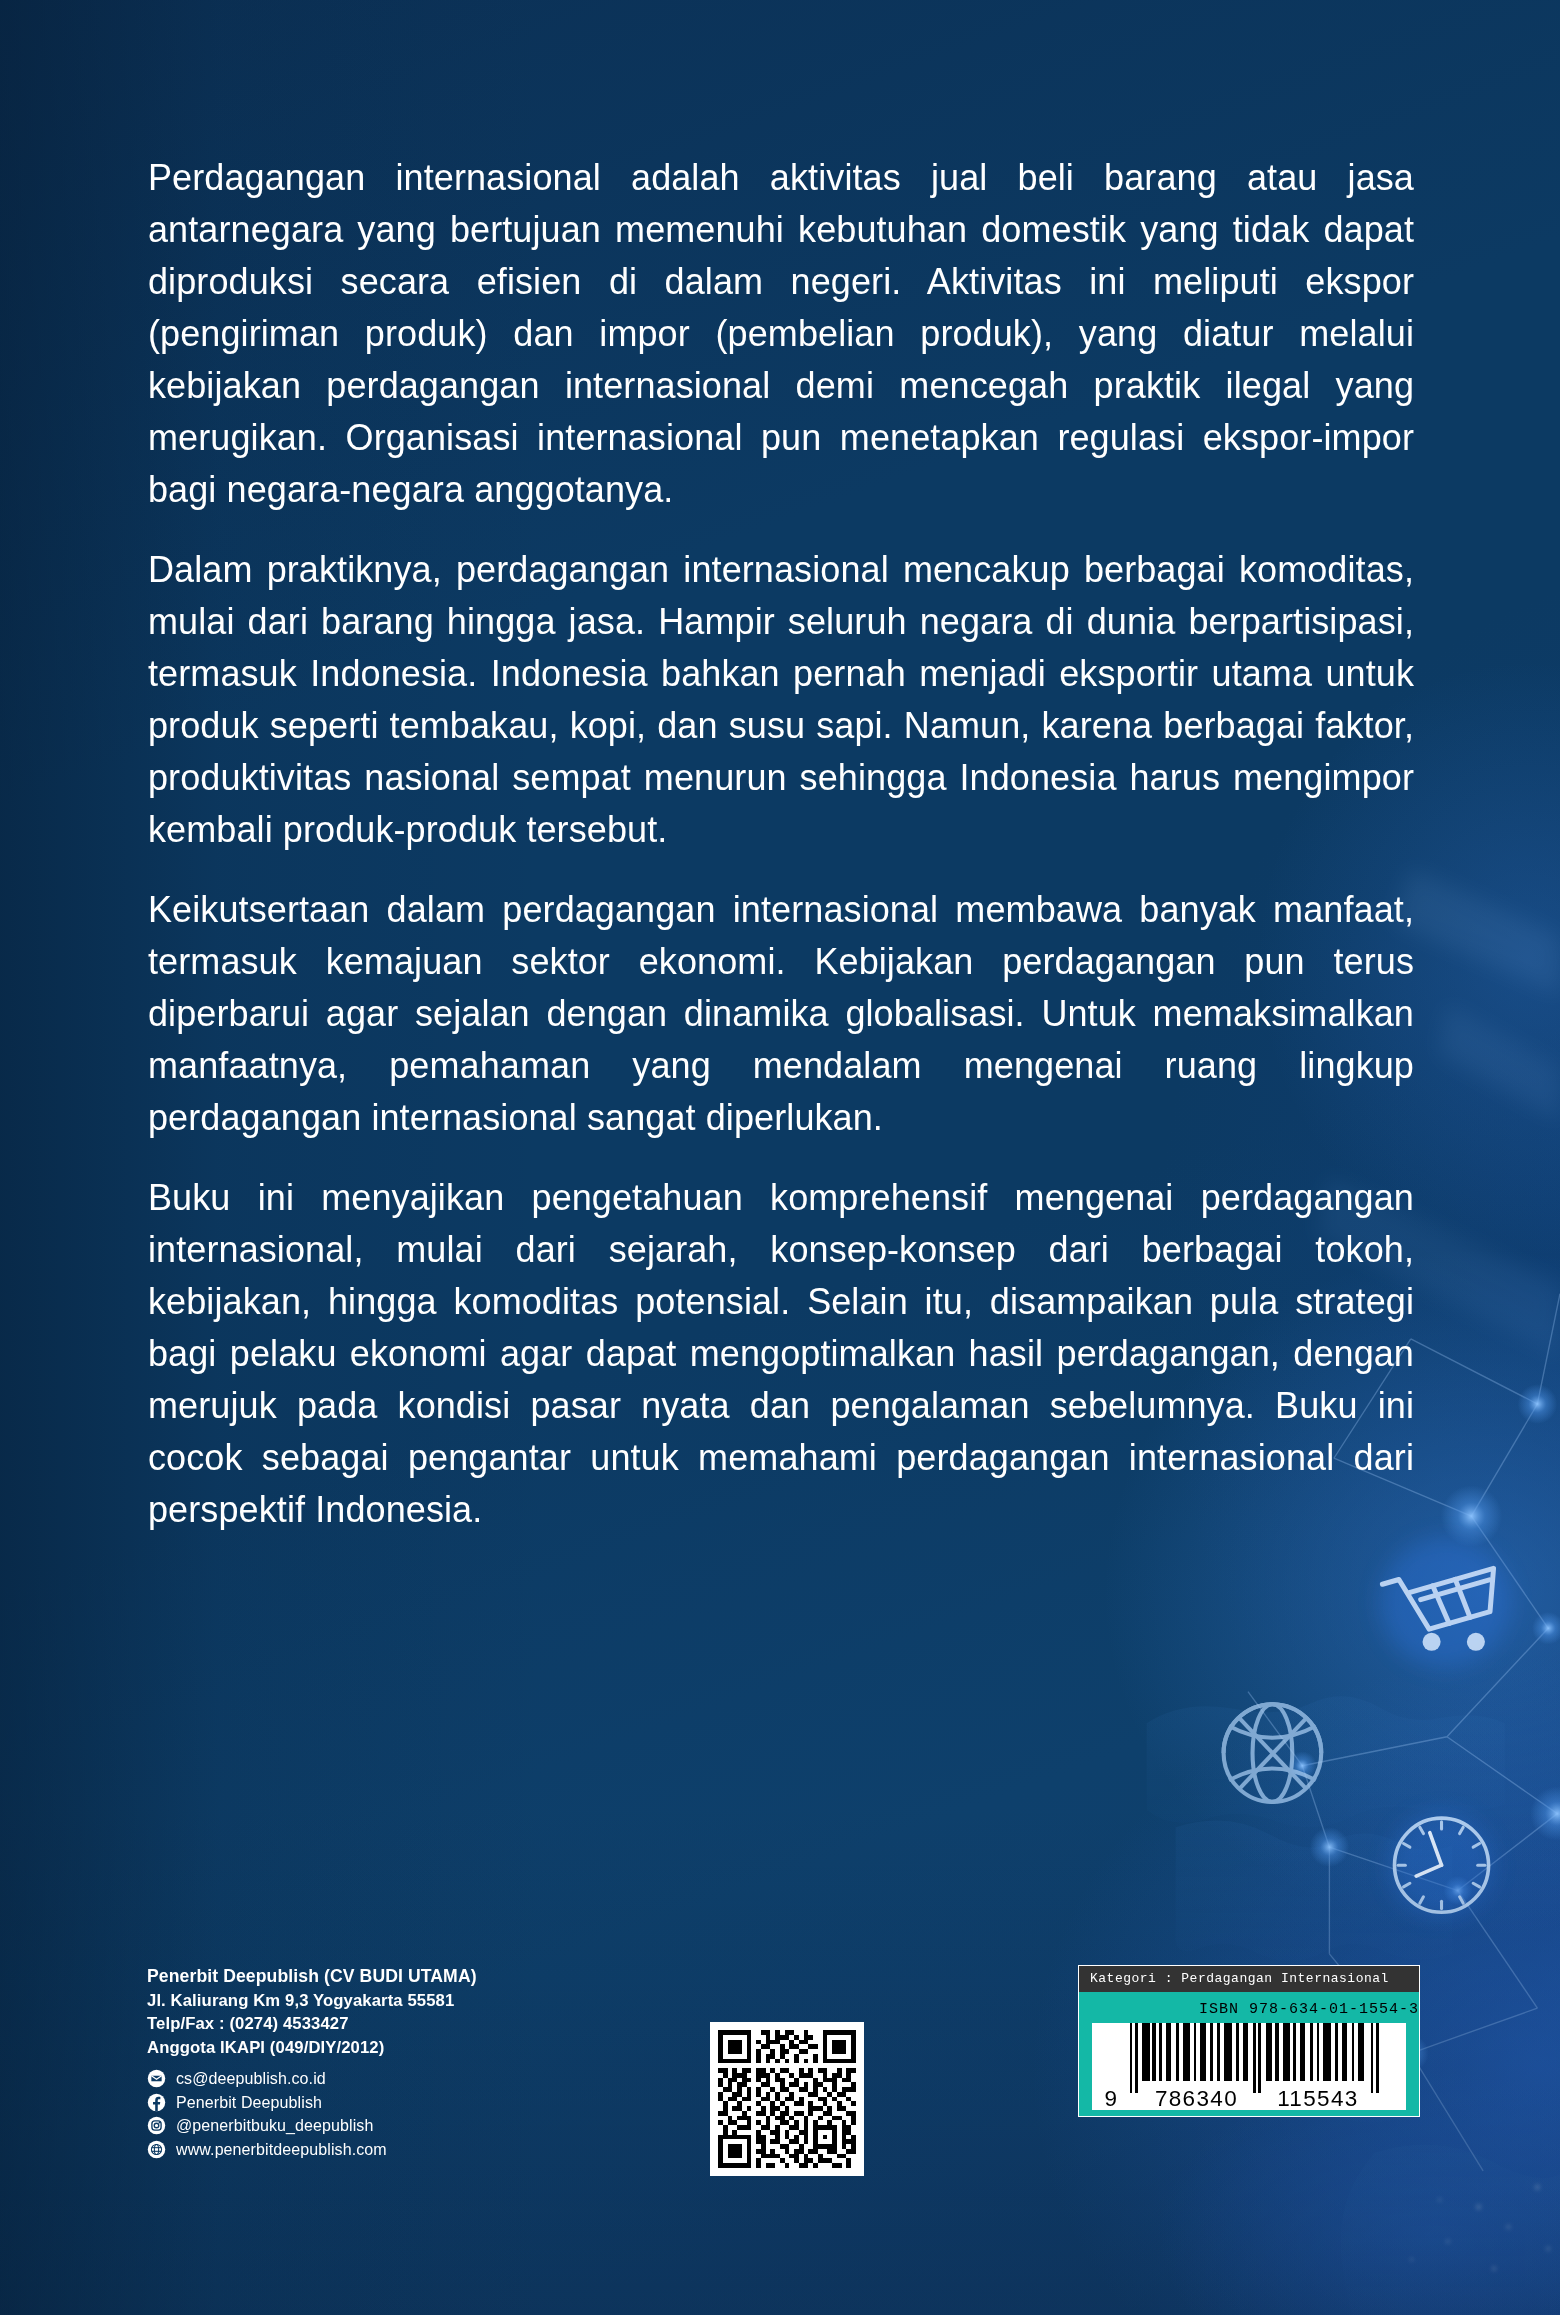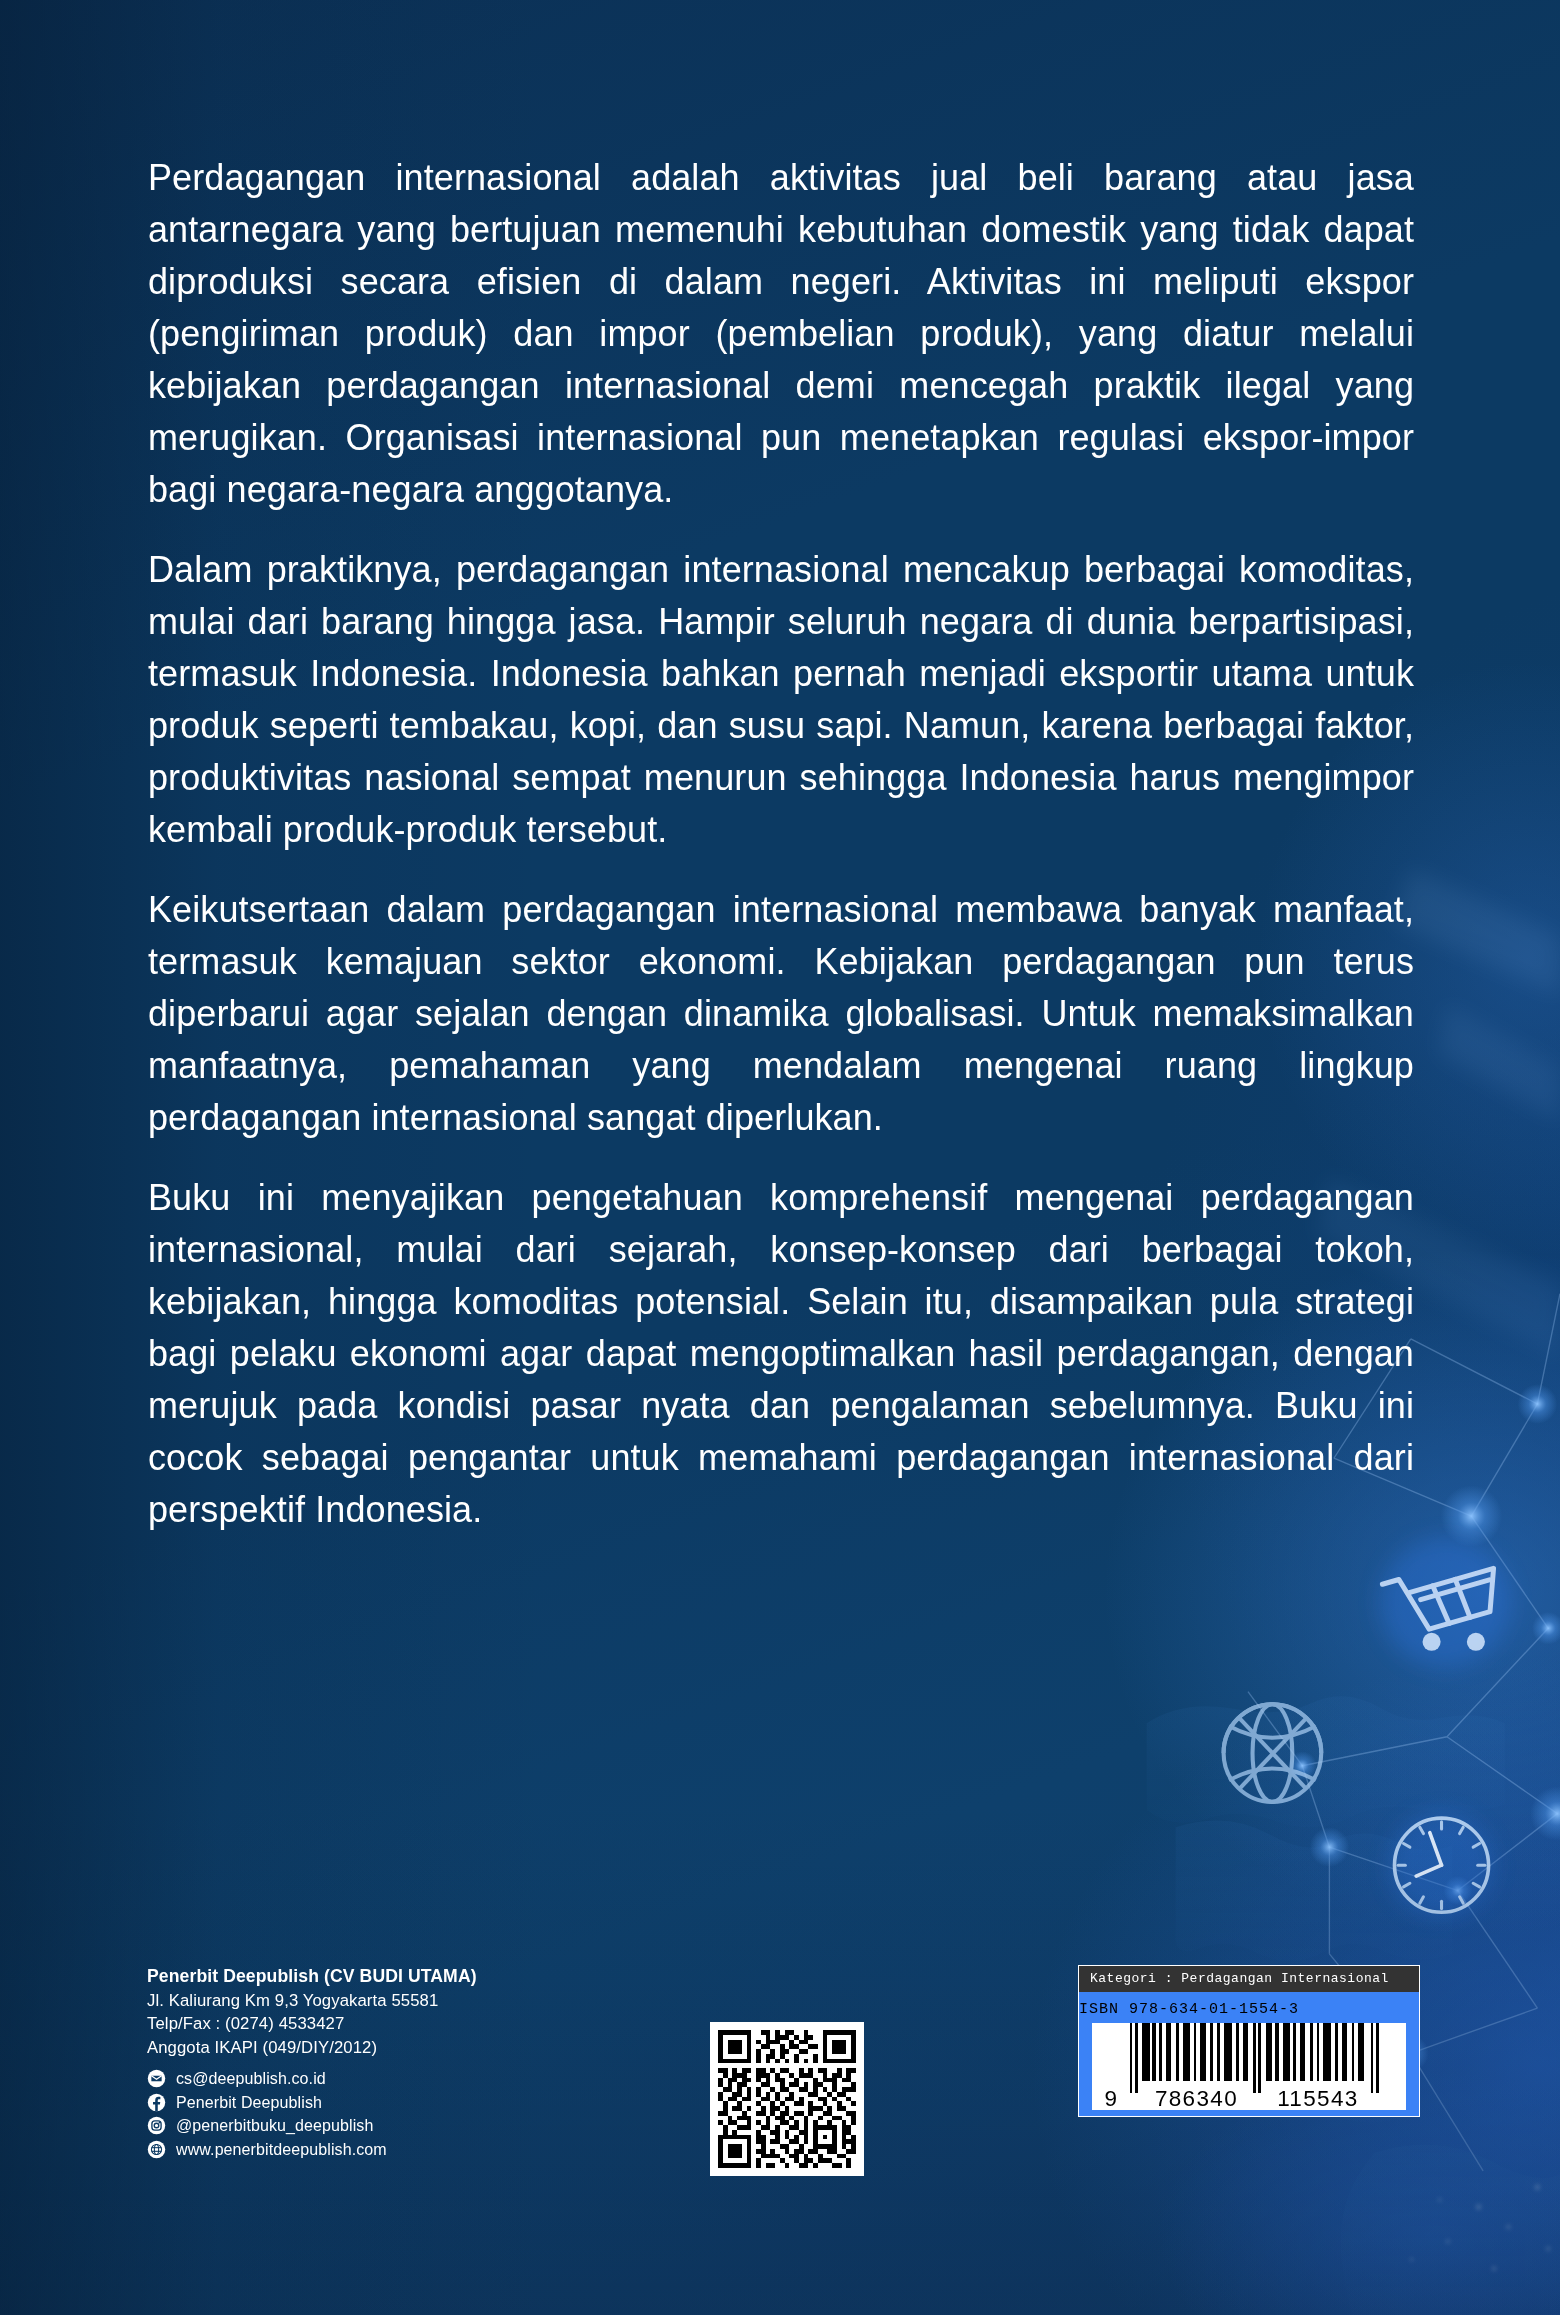--- a/index.html
+++ b/index.html
@@ -82,21 +82,21 @@
   }
   .pub-name {
     font-size: 17.6px;
     font-weight: bold;
     line-height: 23.5px;
     letter-spacing: 0.1px;
   }
   .pub-line {
     font-size: 16.7px;
     line-height: 23.5px;
-    font-weight: 400;
+    font-weight: 700;
     letter-spacing: 0.1px;
   }
   .pub-socials {
     margin-top: 8.1px;
   }
   .social-row {
     display: flex;
     align-items: center;
     height: 23.5px;
   }
@@ -140,23 +140,23 @@
   .isbn-cat {
     background: #333333;
     color: #ffffff;
     font-family: "Liberation Mono", "DejaVu Sans Mono", monospace;
     font-size: 13px;
     letter-spacing: 0.5px;
     padding: 5.4px 0 5.4px 11px;
     white-space: nowrap;
   }
   .isbn-body {
-    background: #3b82f6;
+    background: #14b8a6;
     padding: 9px 0 6.3px 0;
-    text-align: left;
+    text-align: right;
   }
   .isbn-num {
     font-family: "Liberation Mono", "DejaVu Sans Mono", monospace;
     font-size: 15px;
     color: #000000;
     letter-spacing: 1px;
     margin-bottom: 5.4px;
   }
   .barcode-area {
     position: relative;

